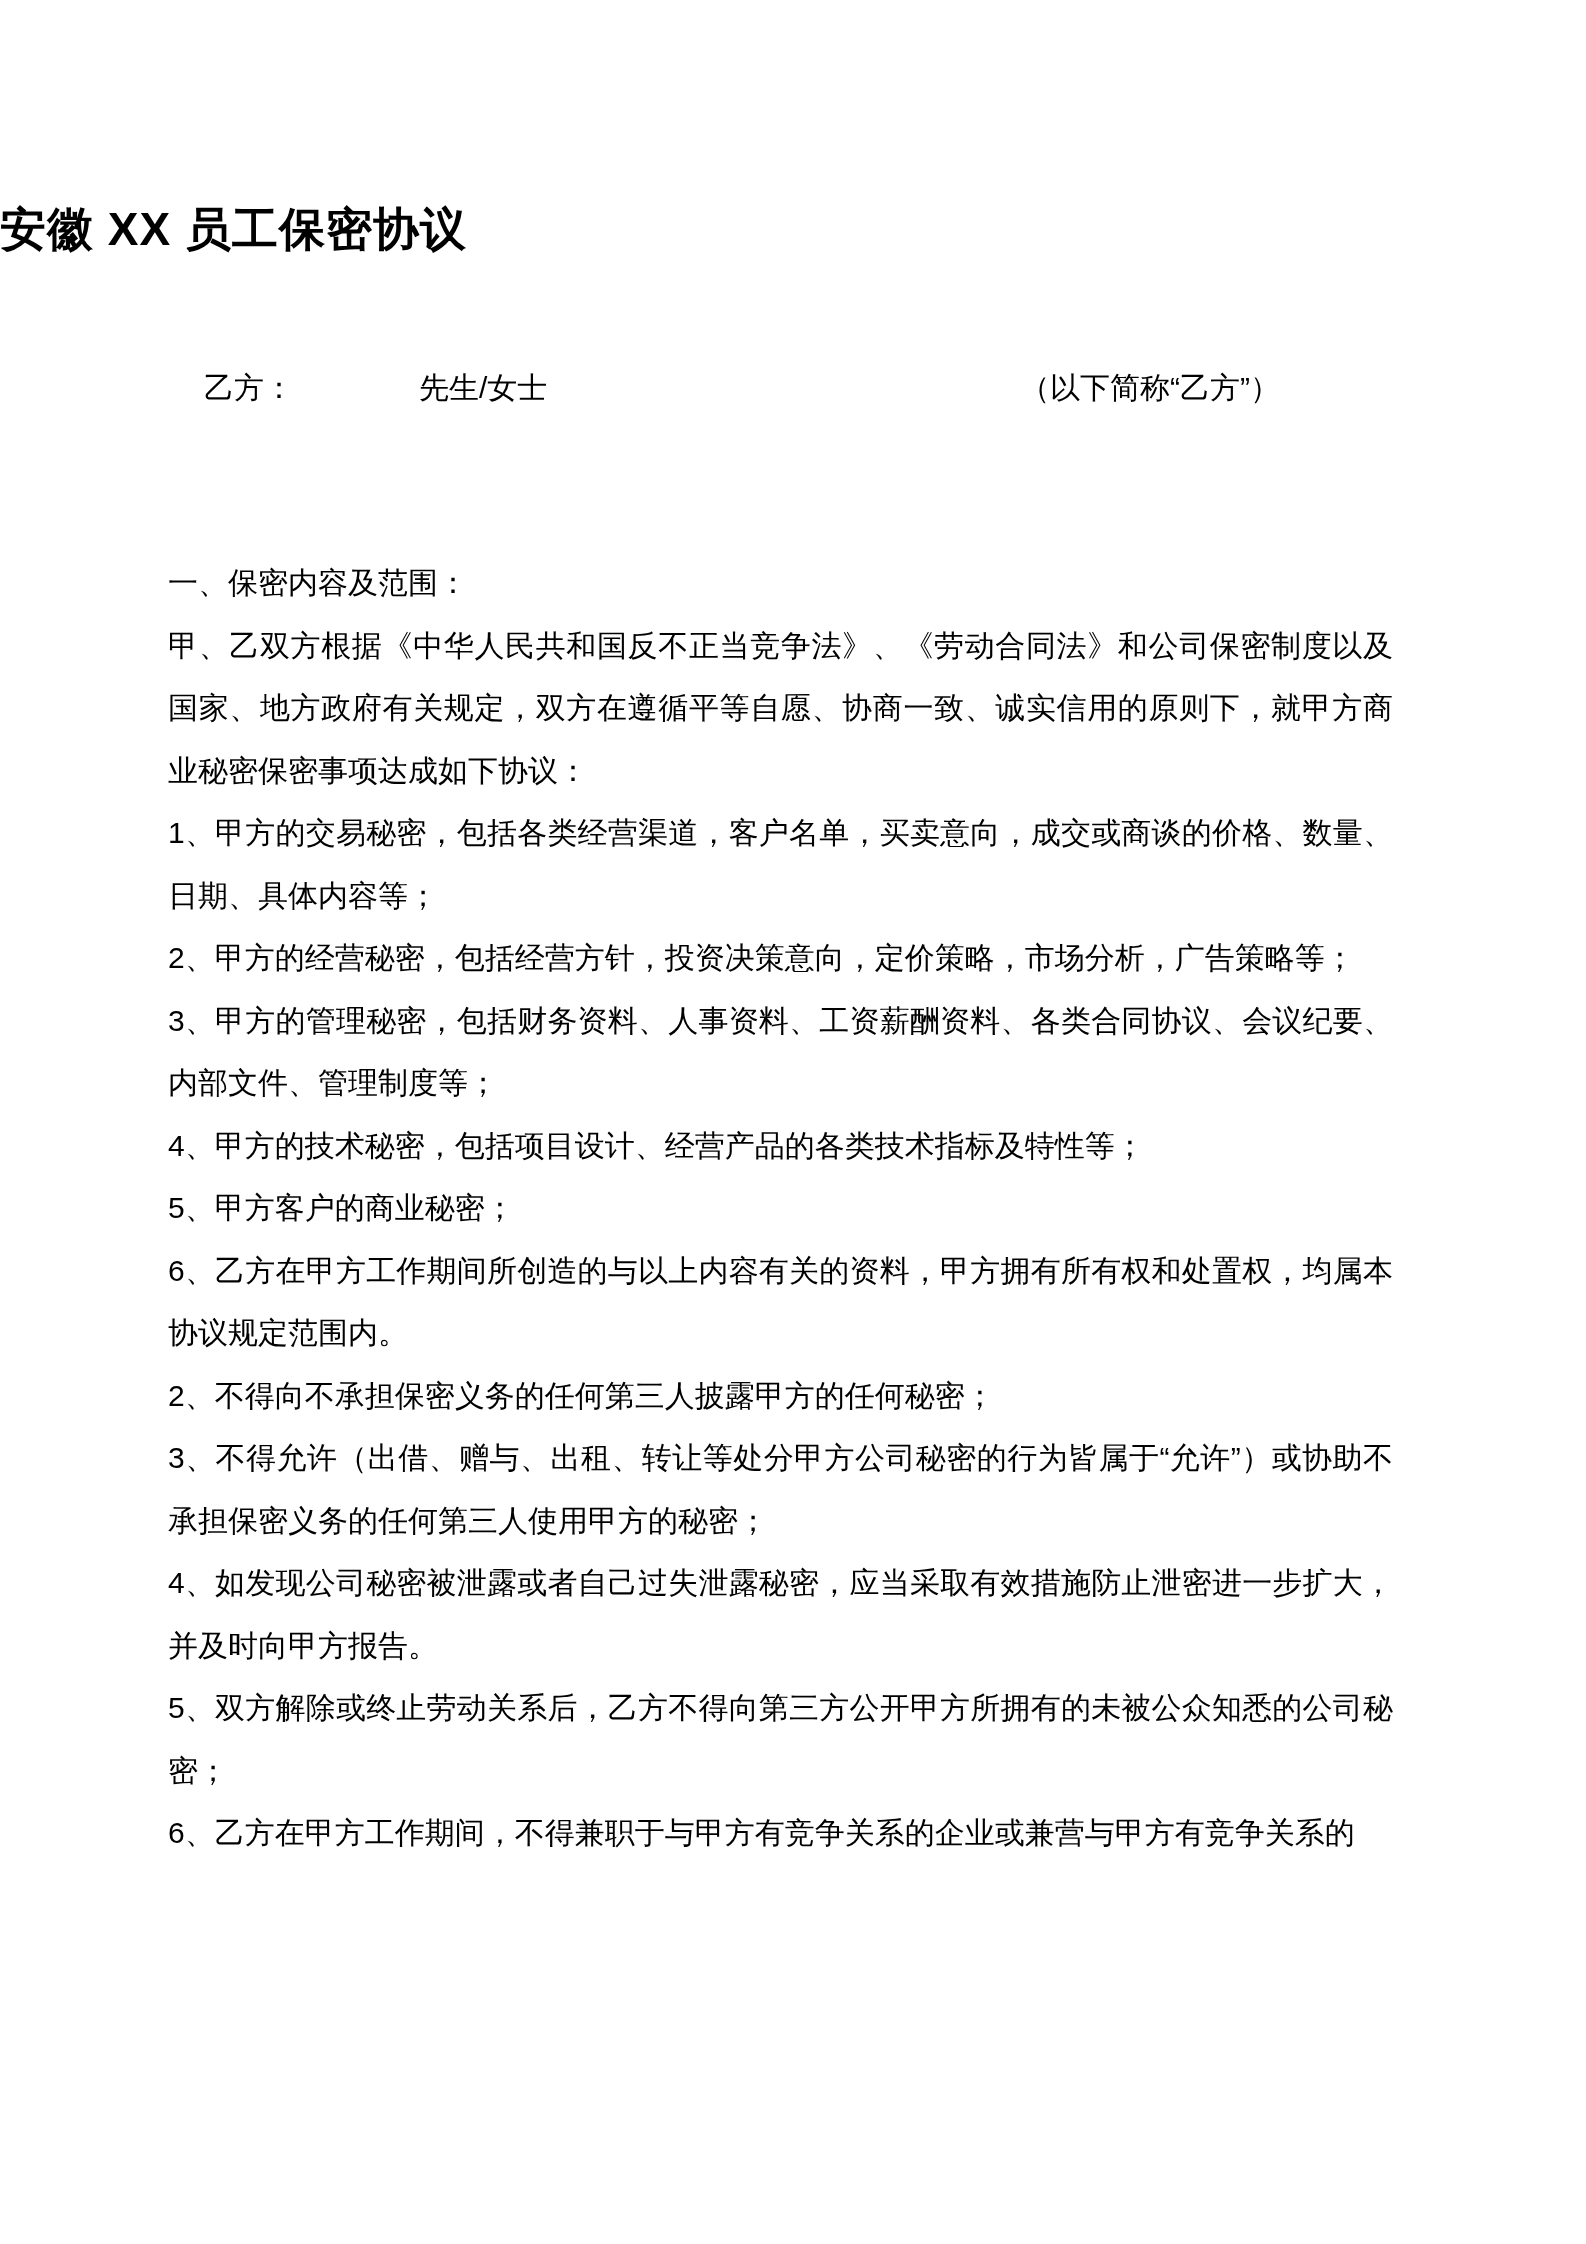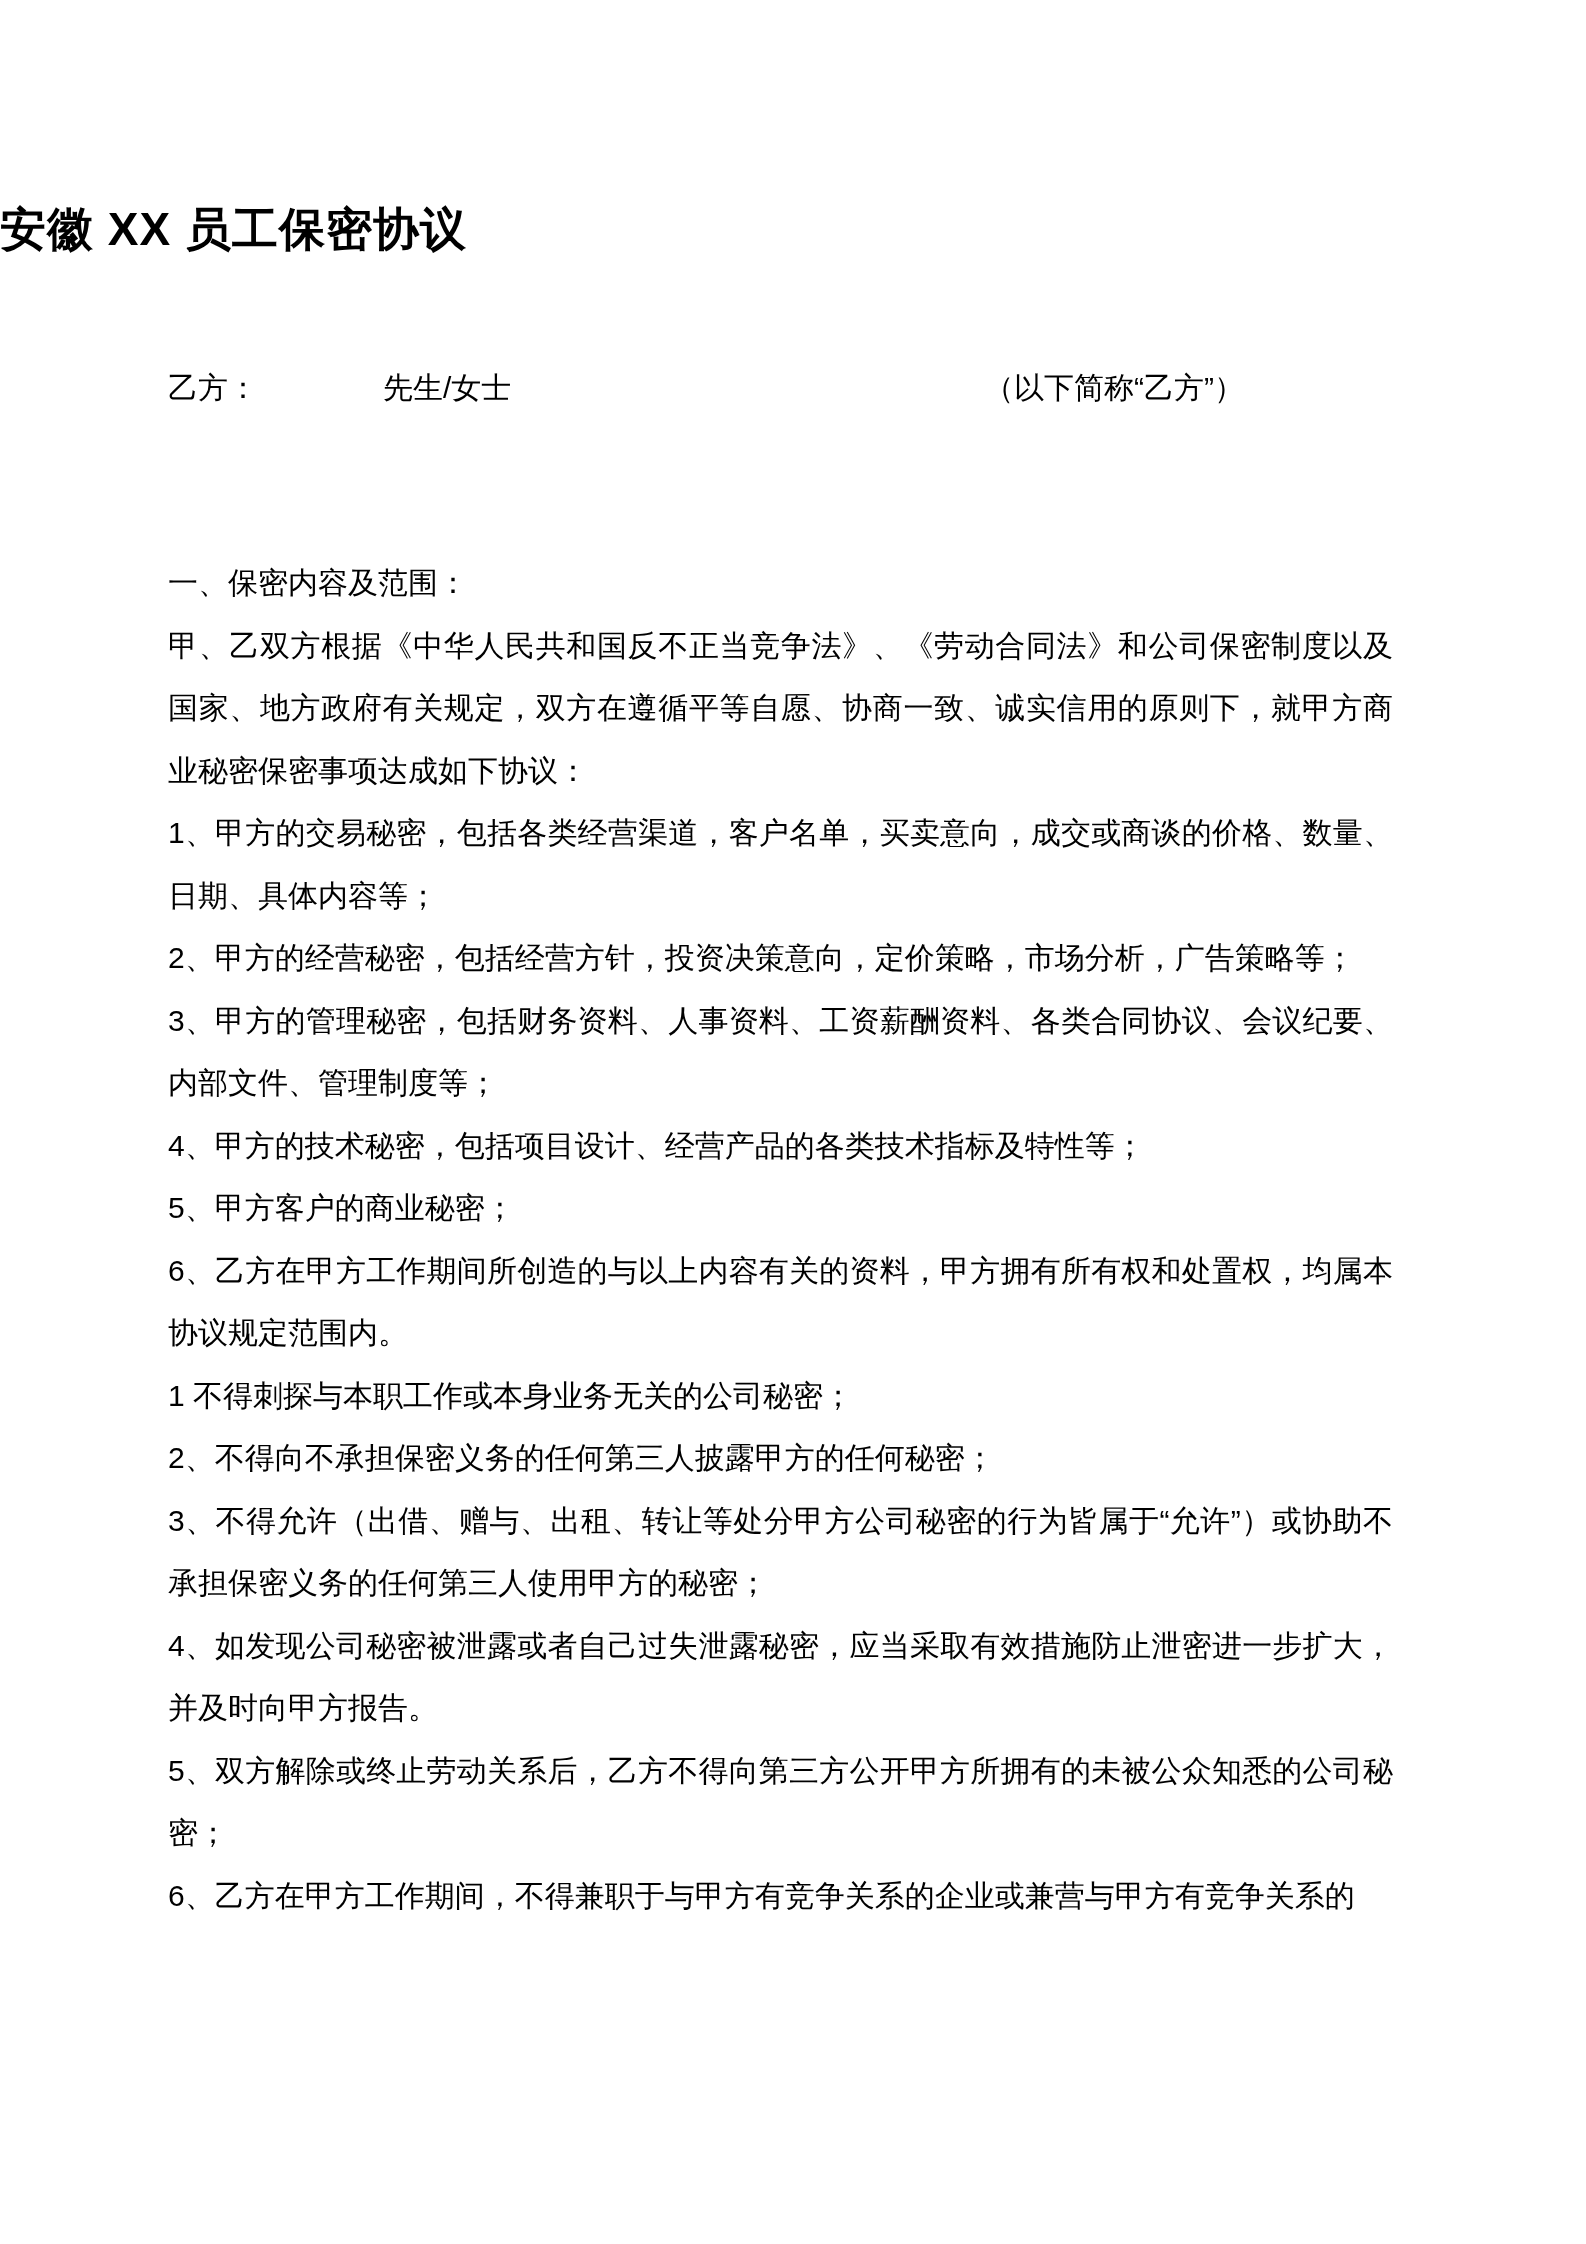--- a/index.html
+++ b/index.html
@@ -30,21 +30,21 @@
   .party-row {
     position: absolute;
     left: 168px;
     width: 1252px;
     height: 44px;
     font-size: 30px;
     line-height: 40px;
     white-space: nowrap;
   }
   .row-a { top: 301px; }
-  .row-b { top: 368px; }
+  .row-b { top: 368px; margin-left: 36px; }
   .row-id { top: 436px; }
   .party-label { display: inline-block; }
   .party-mid {
     position: absolute;
     left: 215px;
     top: 0;
   }
   .party-note-a {
     position: absolute;
     left: 818px;
@@ -95,21 +95,20 @@
 
   <div class="body-text">
     <p>一、保密内容及范围：</p>
     <p>甲、乙双方根据《中华人民共和国反不正当竞争法》、《劳动合同法》和公司保密制度以及国家、地方政府有关规定，双方在遵循平等自愿、协商一致、诚实信用的原则下，就甲方商业秘密保密事项达成如下协议：</p>
     <p>1、甲方的交易秘密，包括各类经营渠道，客户名单，买卖意向，成交或商谈的价格、数量、日期、具体内容等；</p>
     <p>2、甲方的经营秘密，包括经营方针，投资决策意向，定价策略，市场分析，广告策略等；</p>
     <p>3、甲方的管理秘密，包括财务资料、人事资料、工资薪酬资料、各类合同协议、会议纪要、内部文件、管理制度等；</p>
     <p>4、甲方的技术秘密，包括项目设计、经营产品的各类技术指标及特性等；</p>
     <p>5、甲方客户的商业秘密；</p>
     <p>6、乙方在甲方工作期间所创造的与以上内容有关的资料，甲方拥有所有权和处置权，均属本协议规定范围内。</p>
-    <p>1 不得刺探与本职工作或本身业务无关的公司秘密；</p>
     <p>2、不得向不承担保密义务的任何第三人披露甲方的任何秘密；</p>
     <p>3、不得允许（出借、赠与、出租、转让等处分甲方公司秘密的行为皆属于“允许”）或协助不承担保密义务的任何第三人使用甲方的秘密；</p>
     <p>4、如发现公司秘密被泄露或者自己过失泄露秘密，应当采取有效措施防止泄密进一步扩大，并及时向甲方报告。</p>
     <p>5、双方解除或终止劳动关系后，乙方不得向第三方公开甲方所拥有的未被公众知悉的公司秘密；</p>
     <p>6、乙方在甲方工作期间，不得兼职于与甲方有竞争关系的企业或兼营与甲方有竞争关系的</p>
   </div>
 
 </div>
 
 </body></html>

